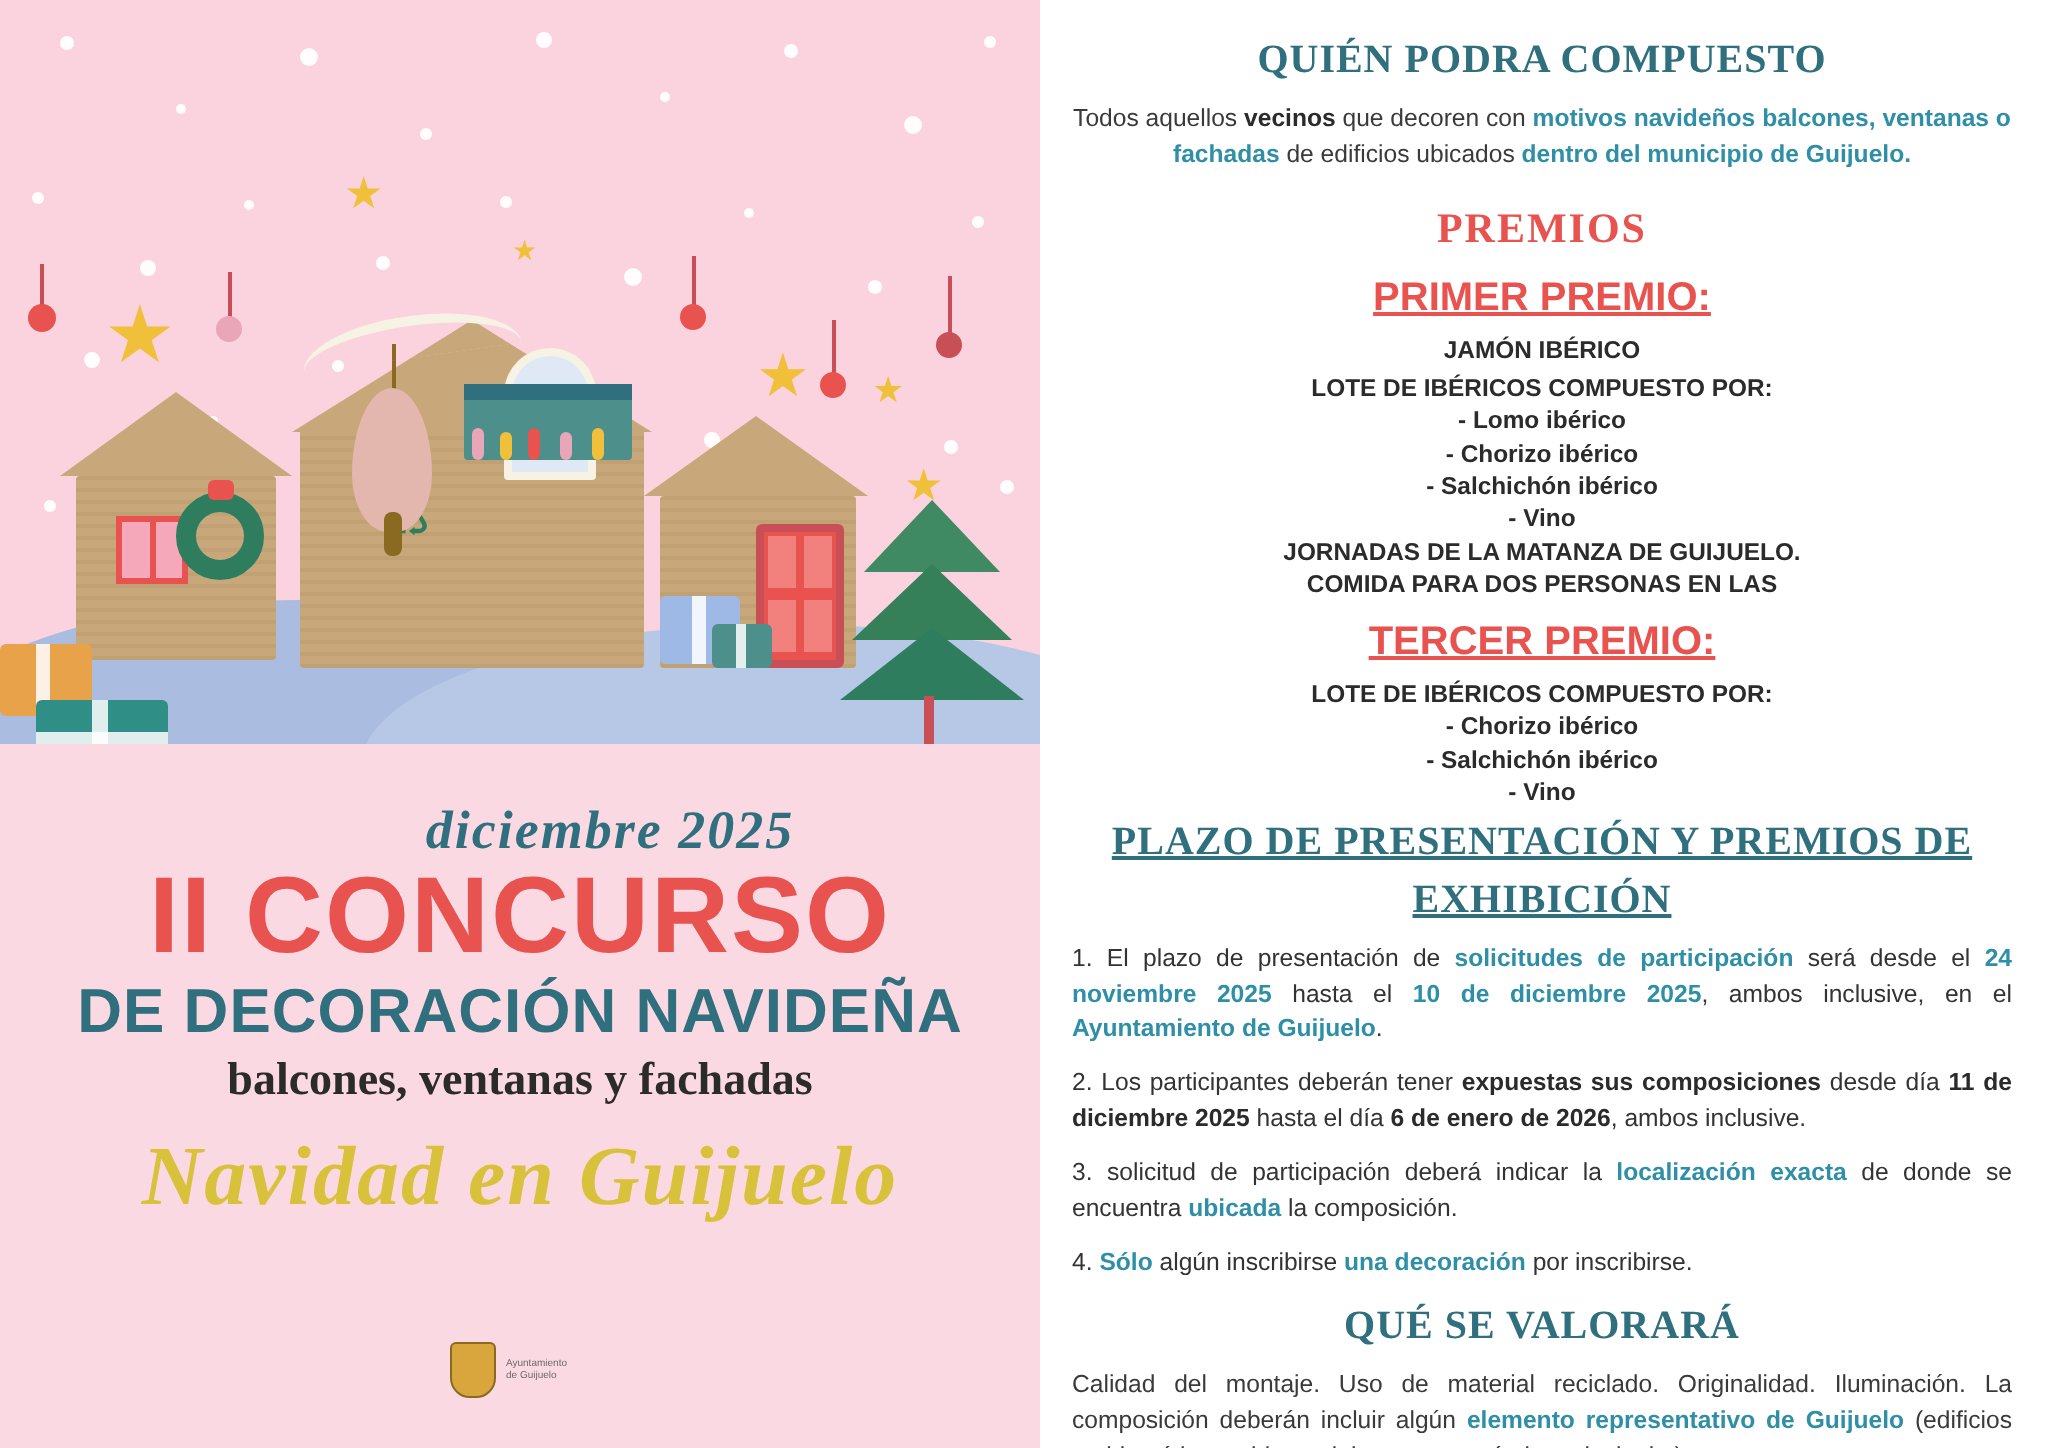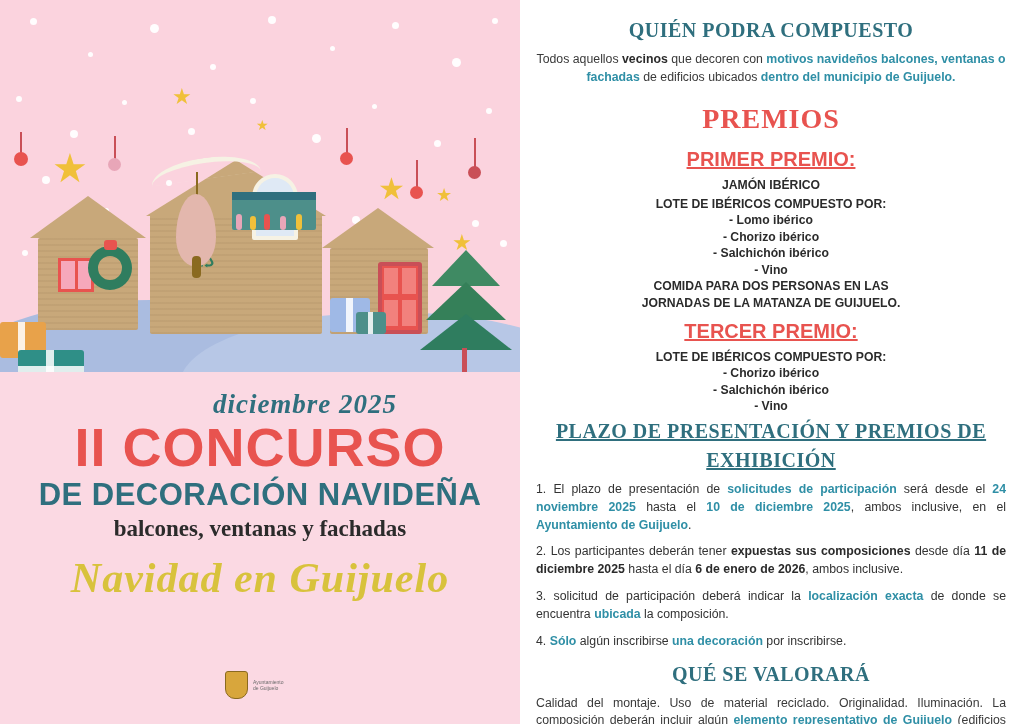--- a/index.html
+++ b/index.html
@@ -103,21 +103,21 @@
     position: absolute;
     border-radius: 50%;
     border: 10px solid #2f7d5f;
     box-sizing: border-box;
   }
 
   
   .poster-text {
     position: absolute;
     left: 0;
-    top: 389px;
+    top: 400px;
     width: 520px;
     text-align: center;
   }
   .t-date {
     font-family: "Liberation Serif", serif;
     font-style: italic;
     font-weight: bold;
     color: #2f6f7e;
     font-size: 27px;
     letter-spacing: 1px;
@@ -200,21 +200,21 @@
     font-size: 20px;
     color: #2f6f7e;
     letter-spacing: .5px;
     margin: 2px 0 6px 0;
   }
   .h-deco.underline { text-decoration: underline; }
   .h-red {
     text-align: center;
     font-family: "Liberation Serif", serif;
     font-weight: bold;
-    font-size: 28px;
+    font-size: 21px;
     color: #e8534f;
     letter-spacing: 1px;
     margin: 12px 0 4px 0;
   }
   .h-prize {
     text-align: center;
     font-weight: bold;
     font-size: 20px;
     color: #e8534f;
     text-decoration: underline;
@@ -380,22 +380,22 @@
     <div class="prize-list">
         <div>JAMÓN IBÉRICO</div>
       </div>
 
     <div class="prize-list">
         <div>LOTE DE IBÉRICOS COMPUESTO POR:</div>
         <div>- Lomo ibérico</div>
         <div>- Chorizo ibérico</div>
         <div>- Salchichón ibérico</div>
         <div>- Vino</div>
+        <div>JORNADAS DE LA MATANZA DE GUIJUELO.</div>
         <div>COMIDA PARA DOS PERSONAS EN LAS</div>
-        <div>JORNADAS DE LA MATANZA DE GUIJUELO.</div>
       </div>
 
     <div class="h-prize">TERCER PREMIO:</div>
     <div class="prize-list">
         <div>LOTE DE IBÉRICOS COMPUESTO POR:</div>
         <div>- Chorizo ibérico</div>
         <div>- Salchichón ibérico</div>
         <div>- Vino</div>
       </div>
 

